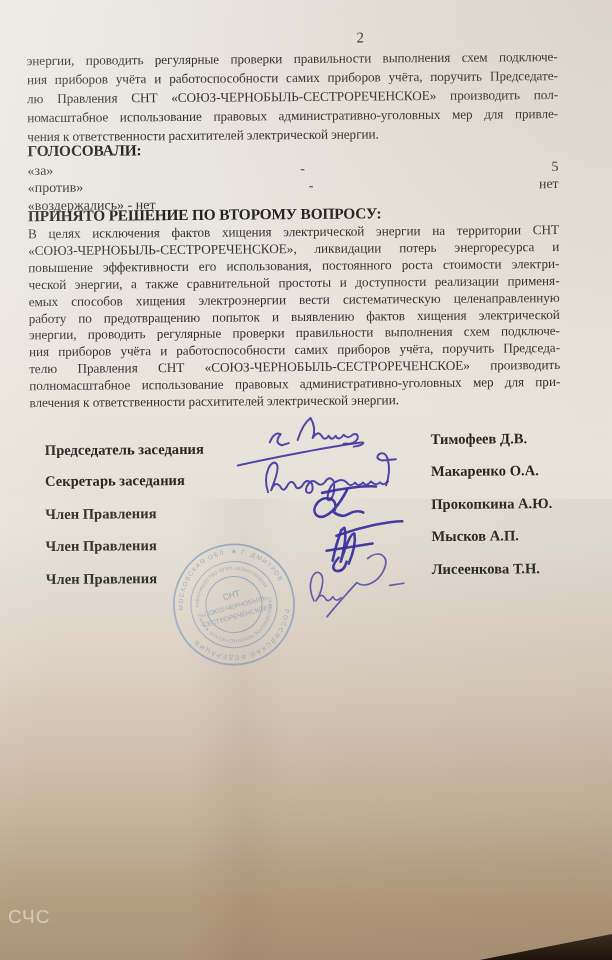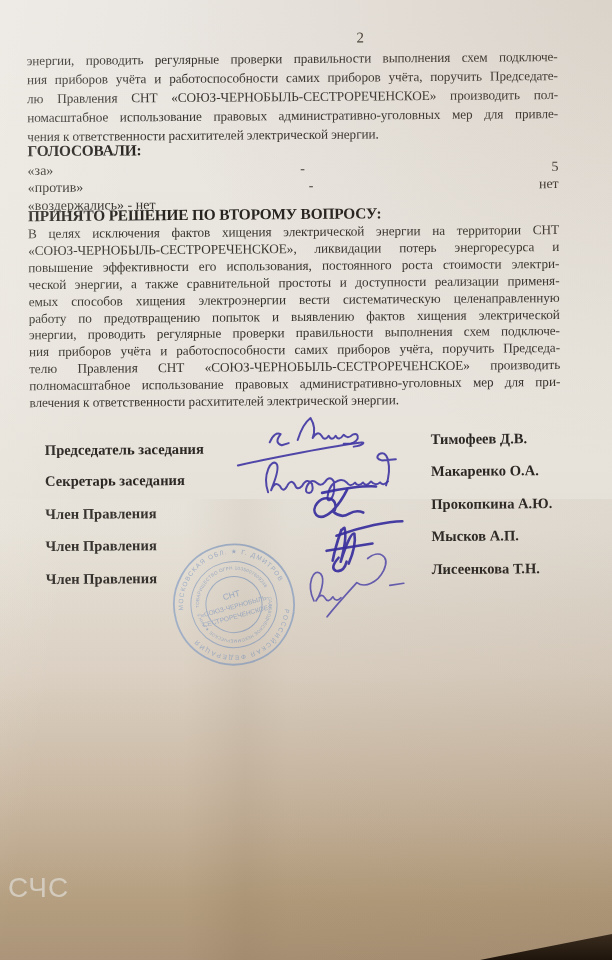--- a/index.html
+++ b/index.html
@@ -13,22 +13,22 @@
   
   .shade-topright{position:absolute;inset:0;pointer-events:none;
     background:radial-gradient(circle at 106% -4%, rgba(150,128,100,.20), rgba(150,128,100,0) 42%);}
   .shade-left{position:absolute;inset:0;pointer-events:none;
     background:linear-gradient(100deg, rgba(255,252,246,.20) 0%, rgba(255,252,246,0) 22%);}
   .shade-band{position:absolute;left:0;top:52%;width:100%;height:48%;pointer-events:none;
     background:linear-gradient(90deg, rgba(255,250,240,.05) 30%, rgba(110,90,70,.07) 40%, rgba(110,90,70,.02) 47%, rgba(110,90,70,.06) 100%);}
   .table-corner{position:absolute;right:0;bottom:0;width:132px;height:26px;
     background:linear-gradient(180deg,#3a2c1e,#1f150c);
     clip-path:polygon(100% 0,100% 100%,0 100%);}
-  .watermark{position:absolute;left:8px;top:872px;
-    font-family:"Liberation Sans", sans-serif;font-size:28px;letter-spacing:1px;
+  .watermark{position:absolute;left:8px;top:906px;
+    font-family:"Liberation Sans", sans-serif;font-size:19px;letter-spacing:1px;
     color:#d6cfc3;opacity:.92;}
   
   .doc{position:absolute;inset:0;transform:rotate(-0.45deg);transform-origin:50% 50%;color:#38342f;}
   .pagenum{position:absolute;left:360px;top:30px;font-size:15px;color:#45413b;}
   .block{position:absolute;left:30px;width:531px;font-size:13.3px;letter-spacing:-0.1px;}
   .tline{text-align:justify;text-align-last:justify;white-space:nowrap;overflow:visible;}
   .tline.last{text-align-last:left;}
   #para1{top:49px;line-height:19px;}
   #para2{top:224px;line-height:16.9px;}
   #votes{top:160px;line-height:17.3px;font-size:14px;letter-spacing:0;}

